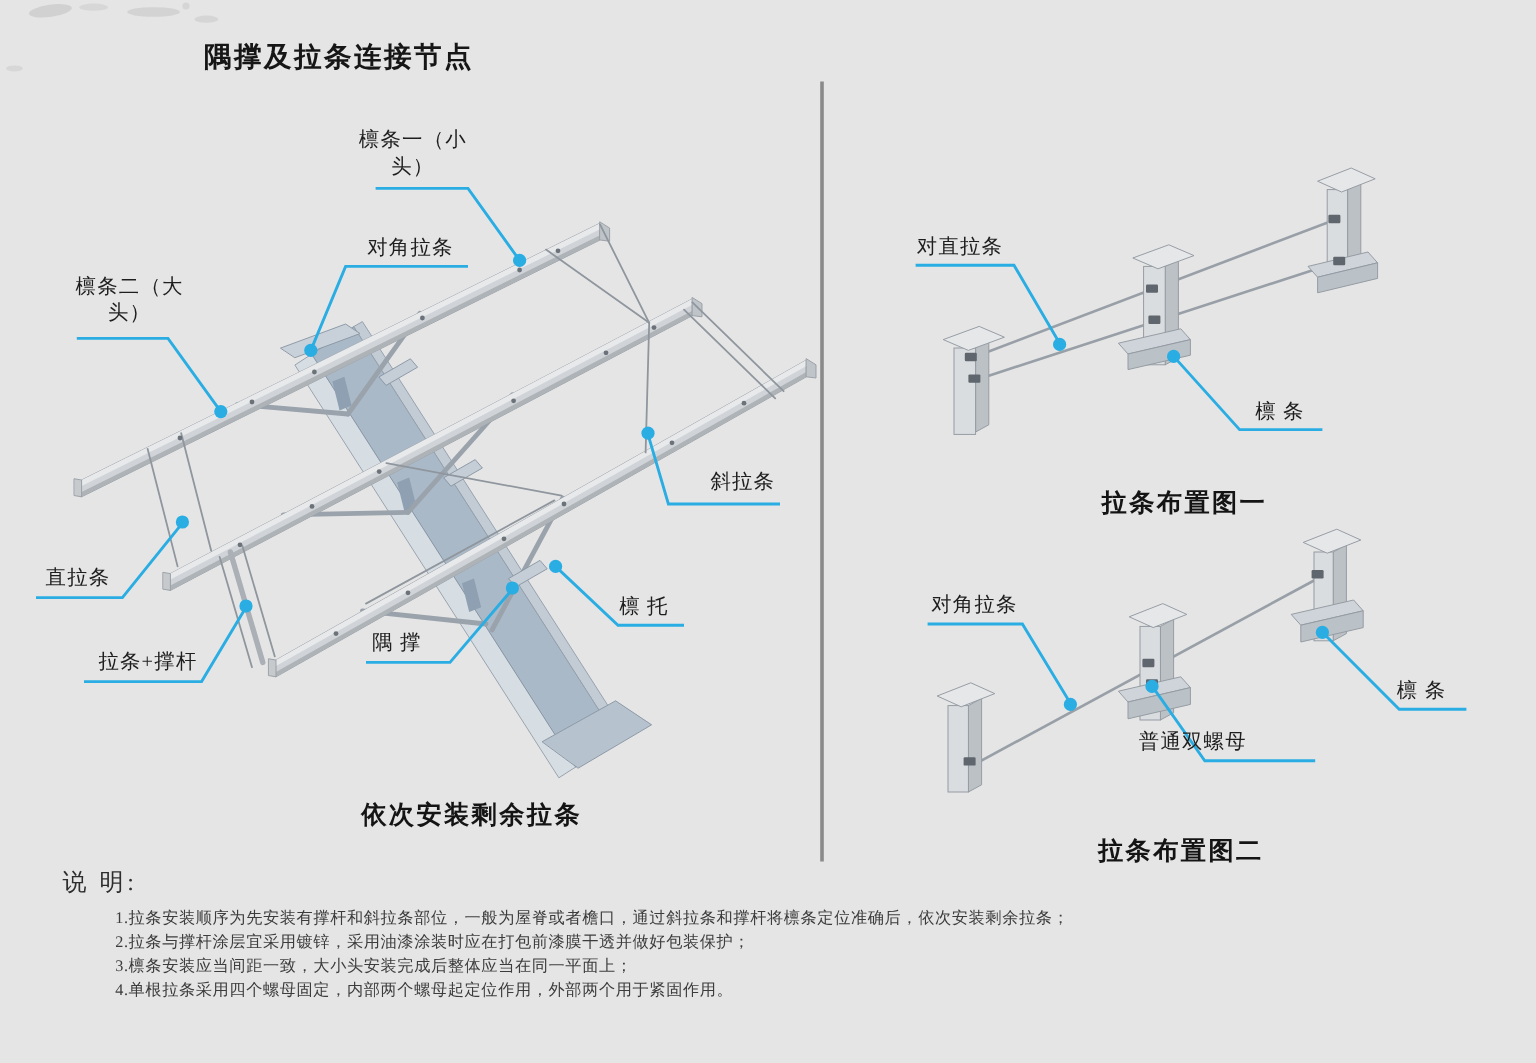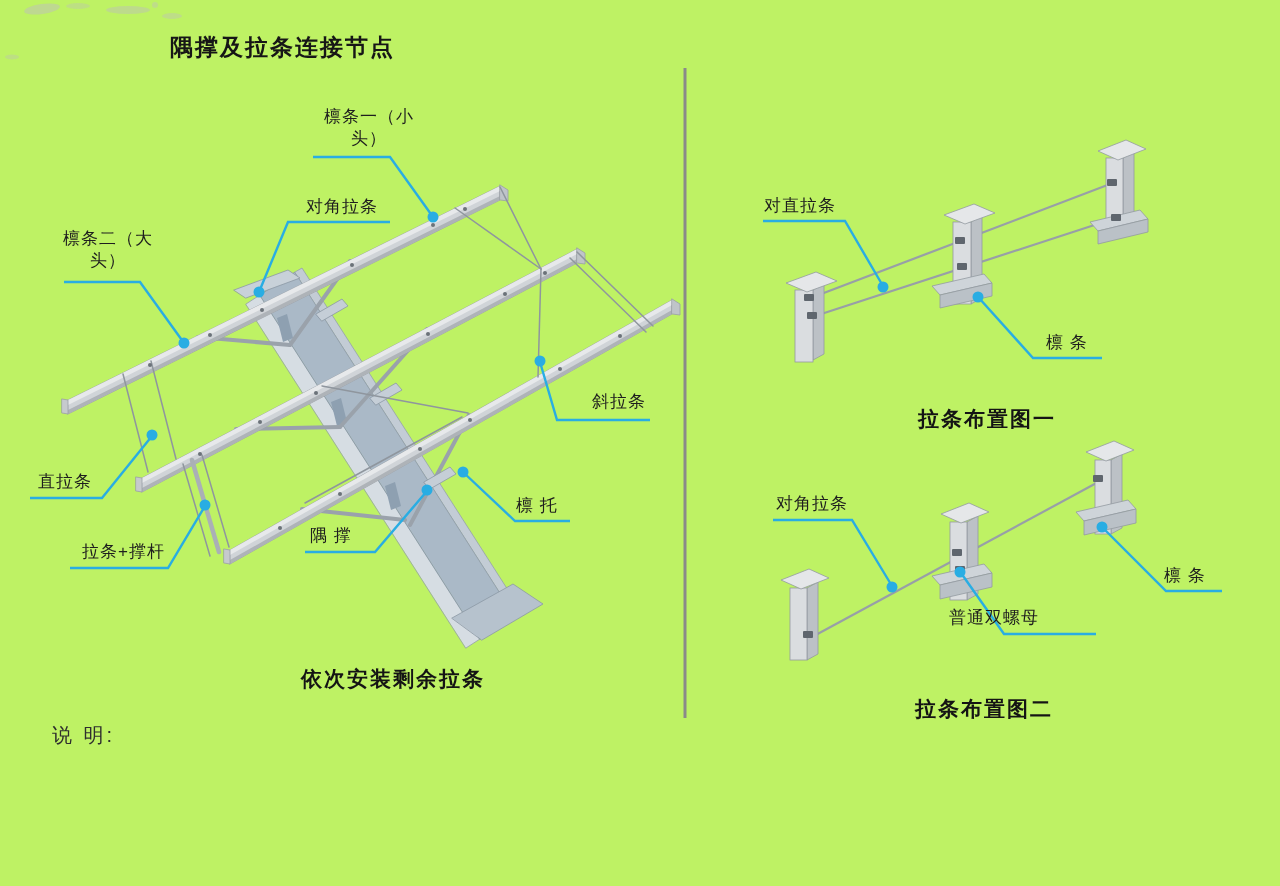--- a/index.html
+++ b/index.html
@@ -1,18 +1,18 @@
 <!DOCTYPE html>
 <html><head>
 <meta charset="utf-8">
 <style>
   html,body{margin:0;padding:0;background:#ffffff;}
   .page{
-    position:relative;width:1280px;height:886px;background:#bef264;overflow:hidden;
-    font-family:Liberation Sans, sans-serif;color:#222;
+    position:relative;width:1280px;height:886px;background:#e5e5e5;overflow:hidden;
+    font-family:Liberation Serif, serif;color:#222;
   }
   svg.drawing{position:absolute;left:0;top:0;}
   .page-title{
     position:absolute;left:170px;top:32px;font-size:23px;font-weight:700;
     color:#161616;letter-spacing:2px;white-space:nowrap;
   }
   .callout{
     position:absolute;font-size:17px;color:#1e1e1e;line-height:22px;
     white-space:nowrap;letter-spacing:1px;
   }
@@ -249,21 +249,21 @@
         </g>
       <g>
           <polyline points="1222,591 1166,591 1103,528"></polyline>
           <circle cx="1102" cy="527" r="5.5" fill="#29ade3" stroke="none"></circle>
         </g>
     </g>
   </svg>
 
   <div class="page-title">隅撑及拉条连接节点</div>
 
-  <div class="callout center" style="left:296px;top:106px;width:96px;margin-left:25px;">
+  <div class="callout center" style="left:296px;top:106px;width:96px;">
     <span>檩条一（小</span><br>
     <span>头）</span>
   </div>
   <div class="callout" style="left:306px;top:196px;">对角拉条</div>
   <div class="callout center" style="left:60px;top:228px;width:96px;">
     <span>檩条二（大</span><br>
     <span>头）</span>
   </div>
   <div class="callout" style="left:592px;top:391px;">斜拉条</div>
   <div class="callout" style="left:38px;top:471px;">直拉条</div>
@@ -276,15 +276,21 @@
   <div class="callout" style="left:1046px;top:332px;">檩 条</div>
   <div class="fig-caption" style="left:917px;top:393px;width:140px;">拉条布置图一</div>
 
   <div class="callout" style="left:776px;top:493px;">对角拉条</div>
   <div class="callout" style="left:949px;top:607px;">普通双螺母</div>
   <div class="callout" style="left:1164px;top:565px;">檩 条</div>
   <div class="fig-caption" style="left:914px;top:683px;width:140px;">拉条布置图二</div>
 
   <div class="notes">
     <div class="notes-heading">说 明:</div>
+    <ol>
+      <li>1.拉条安装顺序为先安装有撑杆和斜拉条部位，一般为屋脊或者檐口，通过斜拉条和撑杆将檩条定位准确后，依次安装剩余拉条；</li>
+      <li>2.拉条与撑杆涂层宜采用镀锌，采用油漆涂装时应在打包前漆膜干透并做好包装保护；</li>
+      <li>3.檩条安装应当间距一致，大小头安装完成后整体应当在同一平面上；</li>
+      <li>4.单根拉条采用四个螺母固定，内部两个螺母起定位作用，外部两个用于紧固作用。</li>
+    </ol>
   </div>
 
 </div>
 
 </body></html>

